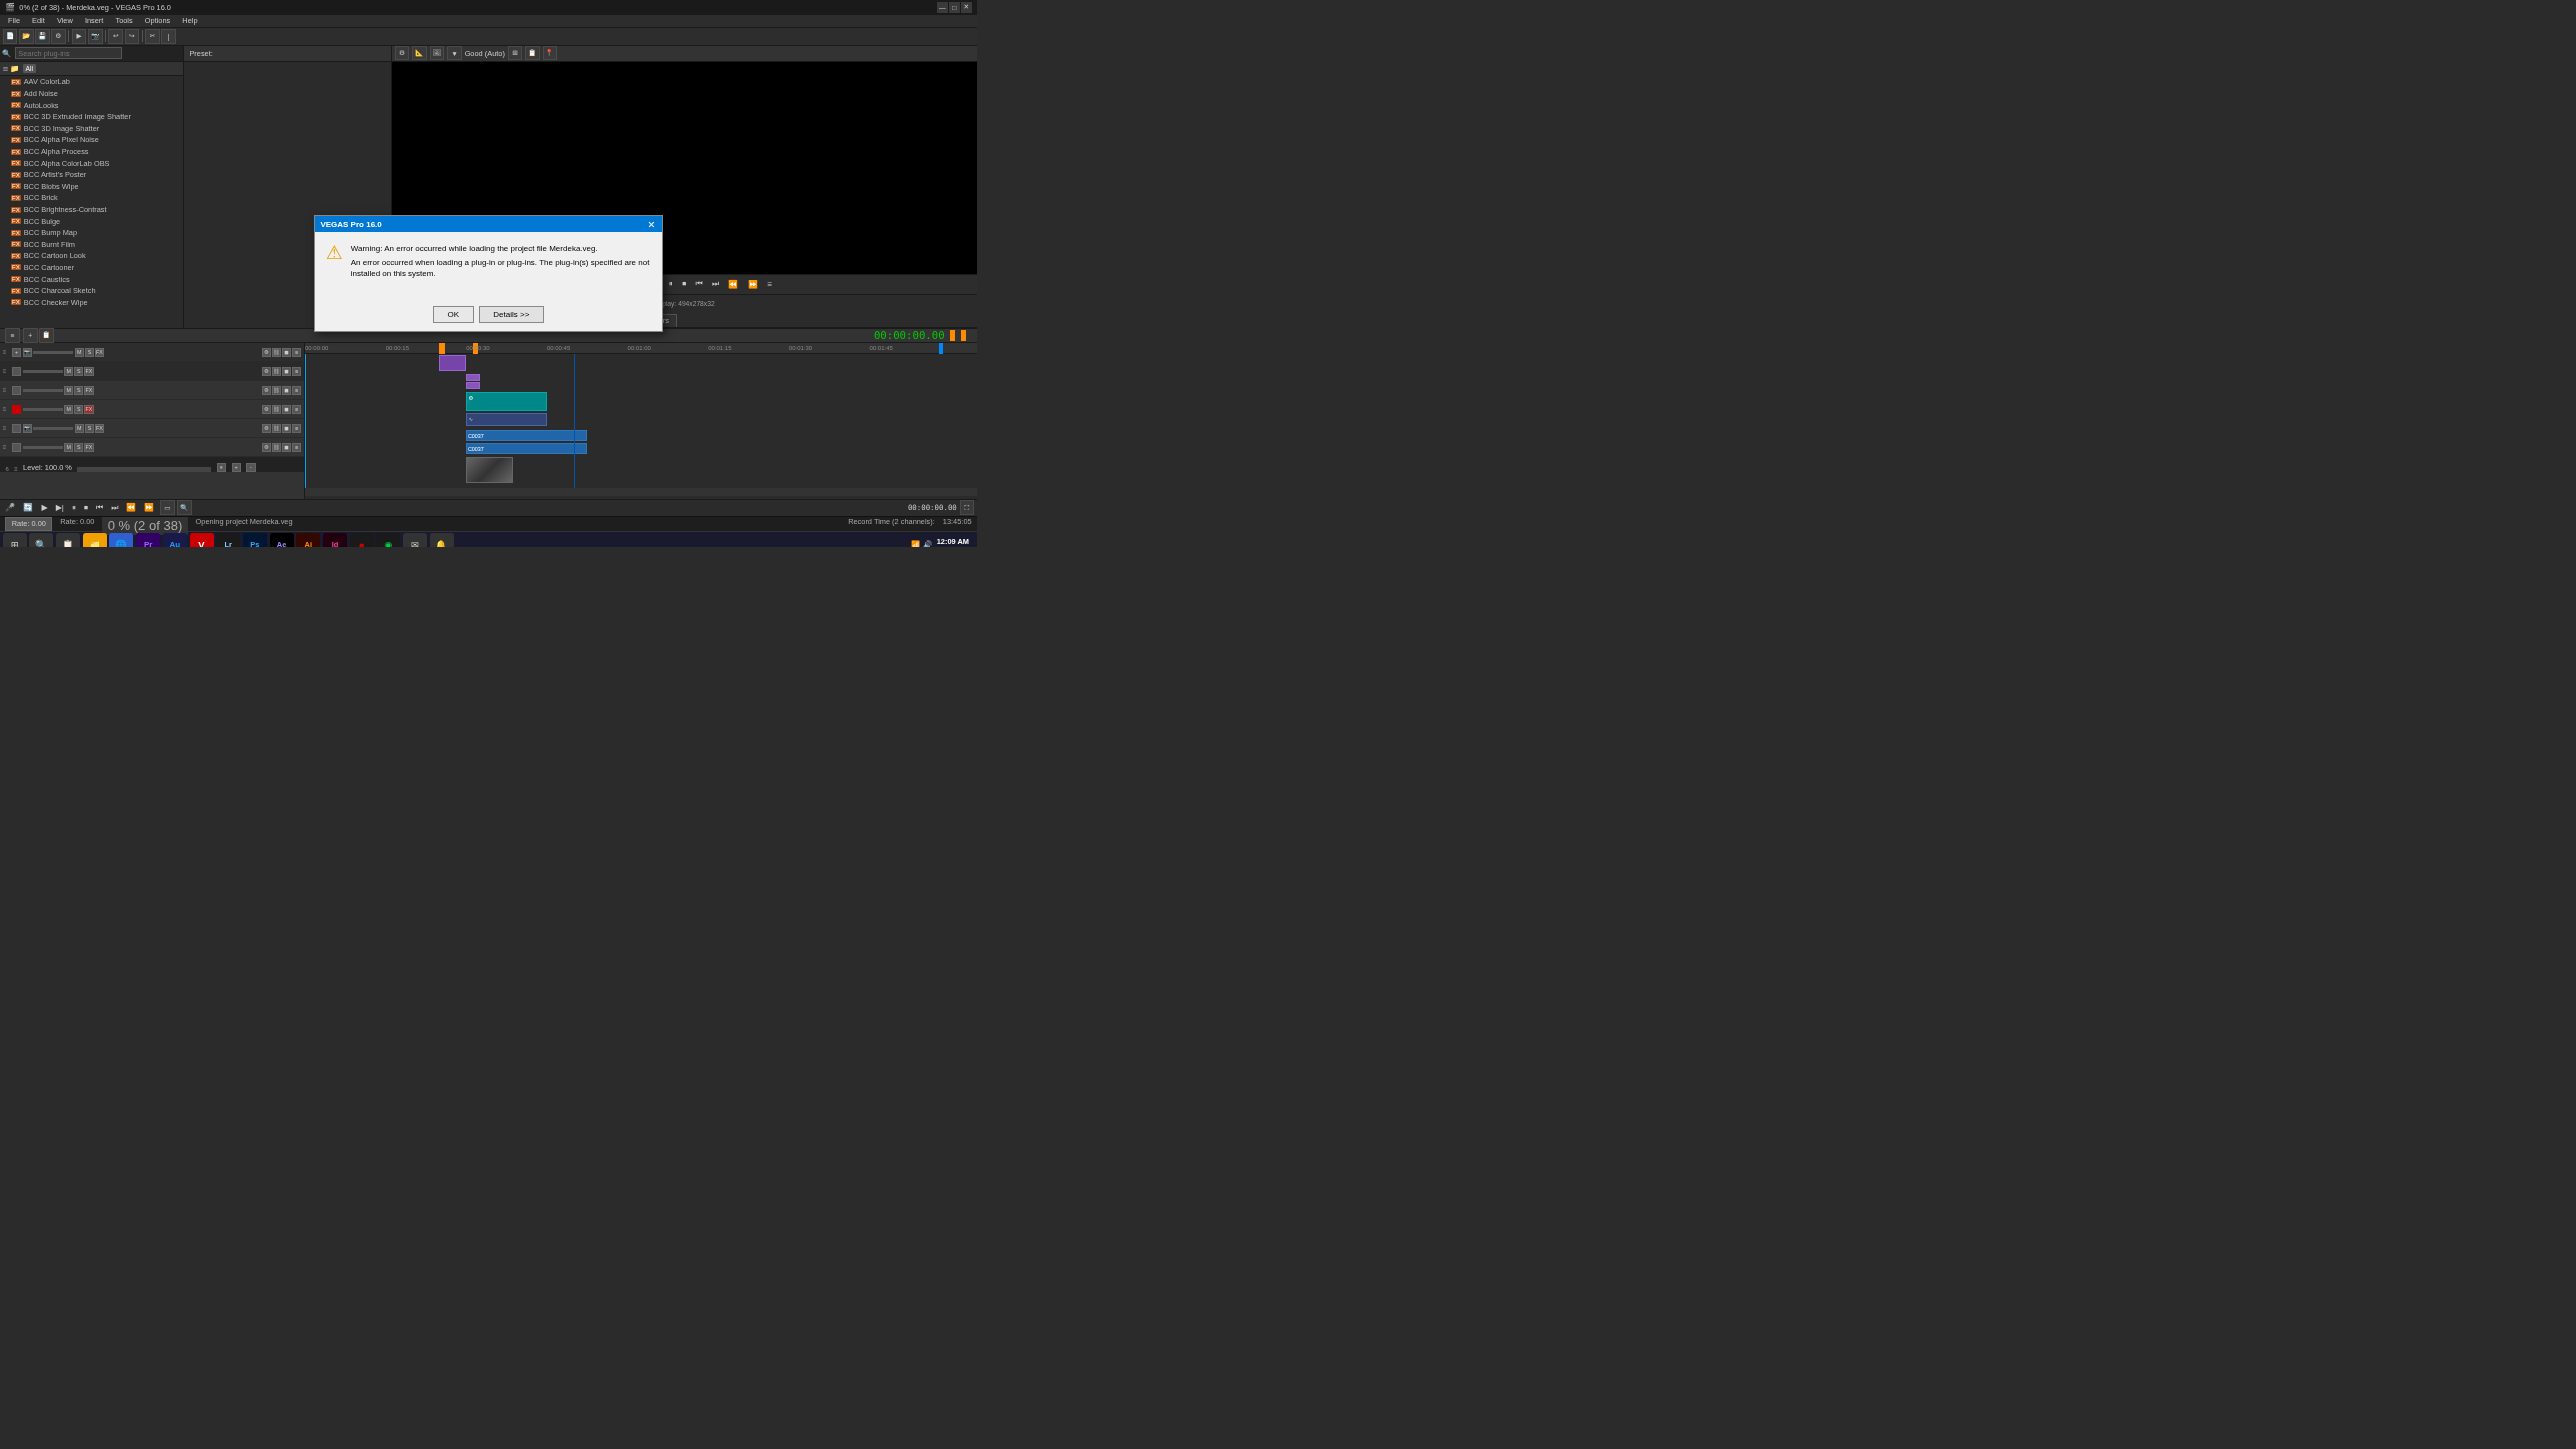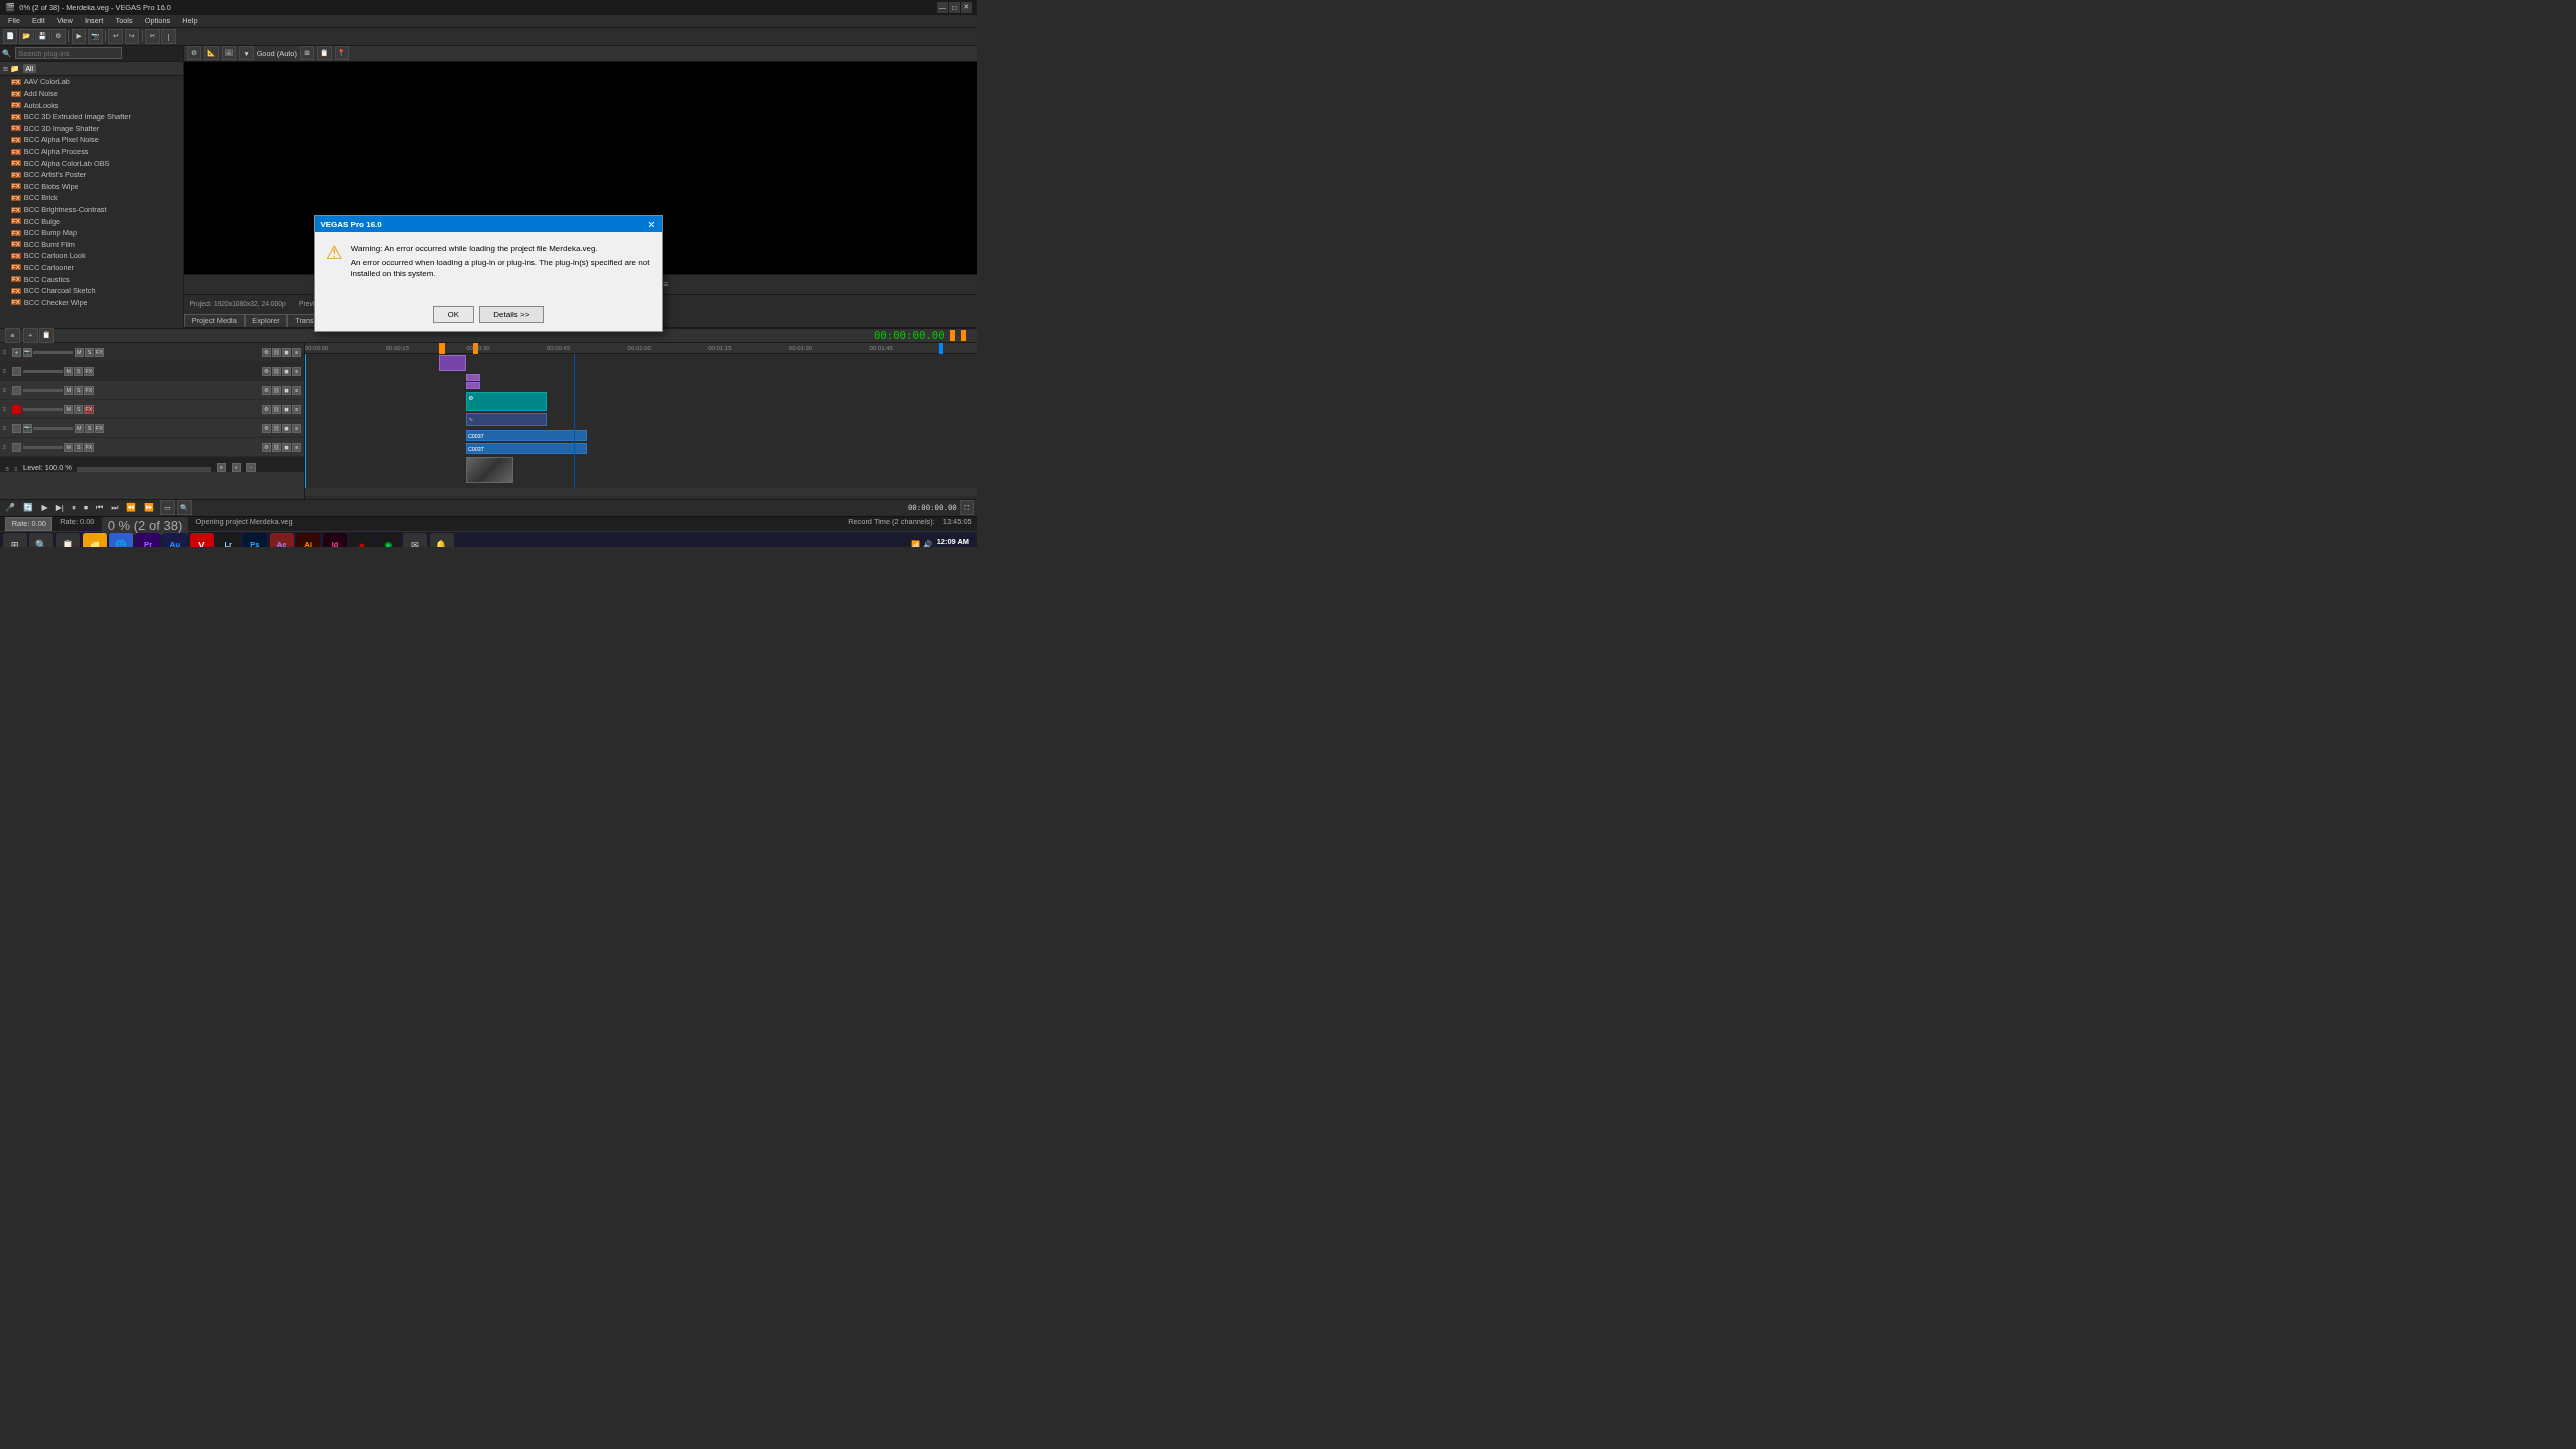--- a/index.html
+++ b/index.html
@@ -634,20 +634,26 @@
         <span class="fx-badge">FX</span>
         <span>BCC Charcoal Sketch</span>
       </div>
       <div class="plugin-item">
         <span class="fx-badge">FX</span>
         <span>BCC Checker Wipe</span>
       </div>
     </div>
   </div>
 
+  <div class="preset-panel">
+    <div class="preset-header">
+      <span>Preset:</span>
+    </div>
+
+  </div>
 
   <div class="preview-panel">
 
     <div class="preview-toolbar">
       <button class="tb-btn">⚙</button>
       <button class="tb-btn">📐</button>
       <button class="tb-btn">🖼</button>
       <button class="tb-btn">▼</button>
       <span style="font-size:7.4px;color:#ccc;">Good (Auto)</span>
       <button class="tb-btn">⊞</button>
@@ -919,21 +925,21 @@
   <div class="taskbar-icon">⊞</div>
   <div class="taskbar-icon">🔍</div>
   <div class="taskbar-icon">📋</div>
   <div class="taskbar-icon" style="background:#f0a000;">📁</div>
   <div class="taskbar-icon" style="background:#3060d0;">🌐</div>
   <div class="taskbar-icon" style="background:#330066;color:#9966ff;font-size:8px;font-weight:bold;">Pr</div>
   <div class="taskbar-icon" style="background:#1a1a4a;color:#2299ff;font-size:8px;font-weight:bold;">Au</div>
   <div class="taskbar-icon" style="background:#cc0000;color:#fff;font-size:9.4px;font-weight:bold;">V</div>
   <div class="taskbar-icon" style="background:#1a1a1a;color:#88ccff;font-size:7.4px;font-weight:bold;">Lr</div>
   <div class="taskbar-icon" style="background:#001633;color:#33aaff;font-size:7.4px;font-weight:bold;">Ps</div>
-  <div class="taskbar-icon" style="background:#7f1d1d;color:#9988ff;font-size:7.4px;font-weight:bold;text-align:right;">Ae</div>
+  <div class="taskbar-icon" style="background:#000000;color:#9988ff;font-size:7.4px;font-weight:bold;text-align:right;">Ae</div>
   <div class="taskbar-icon" style="background:#330800;color:#ff8800;font-size:7.4px;font-weight:bold;">Ai</div>
   <div class="taskbar-icon" style="background:#220010;color:#ff4499;font-size:7.4px;font-weight:bold;">Id</div>
   <div class="taskbar-icon" style="background:#1a1a1a;color:#cc0000;font-size:10.7px;">●</div>
   <div class="taskbar-icon" style="background:#1a1a1a;color:#00cc44;font-size:9.4px;">◉</div>
   <div class="taskbar-icon">✉</div>
   <div class="taskbar-icon">🔔</div>
   <div style="flex:1;"></div>
 
   <div style="display:flex;align-items:center;gap:2.7px;padding:0 5.4px;">
     <span style="font-size:7.4px;color:#ccc;">📶</span>

